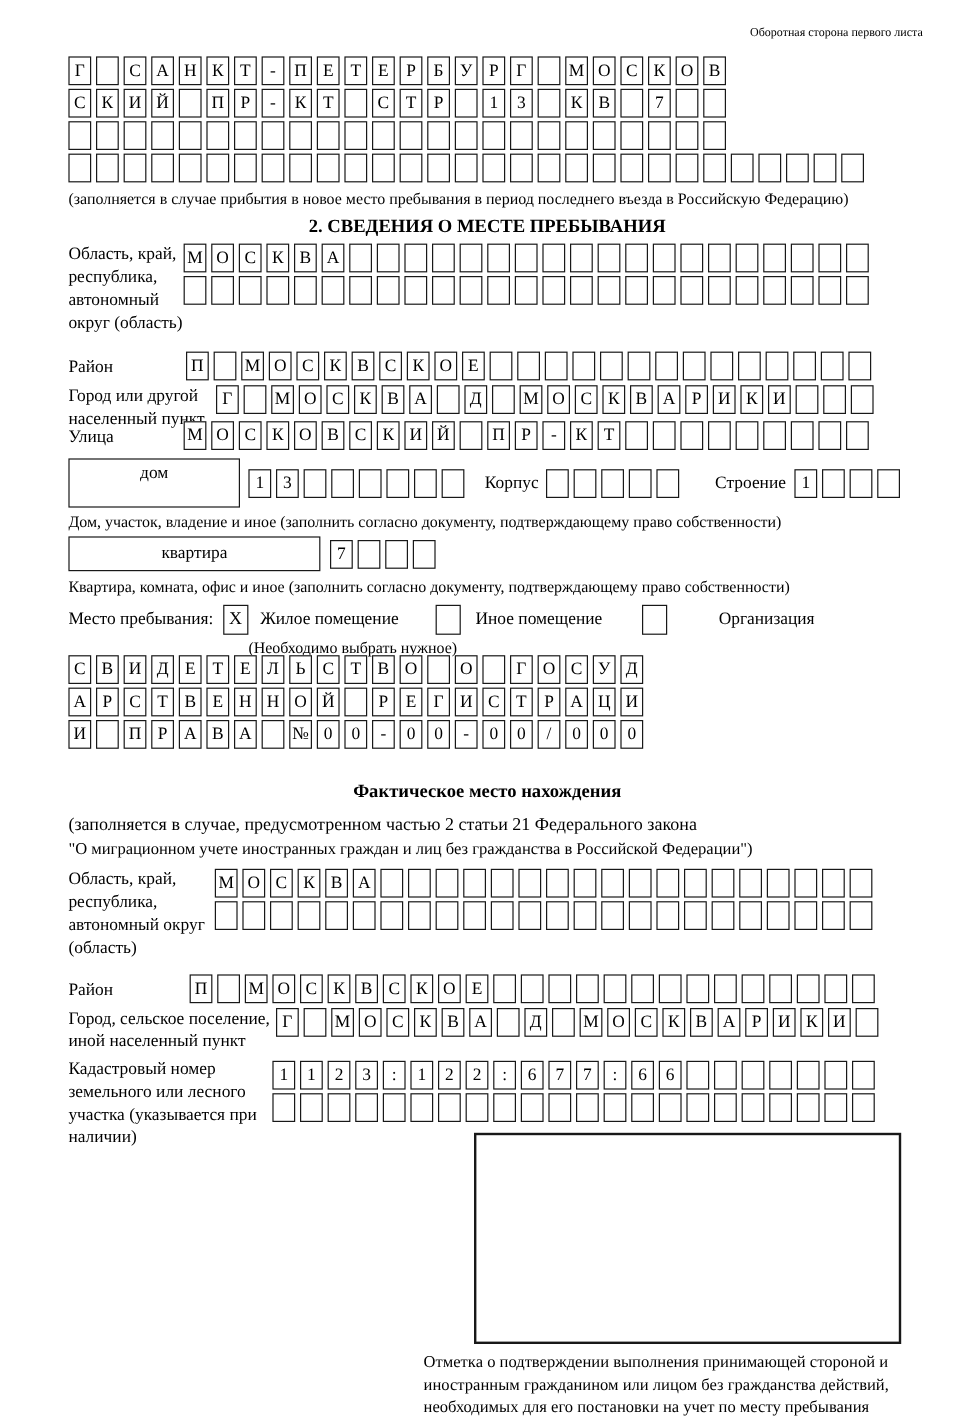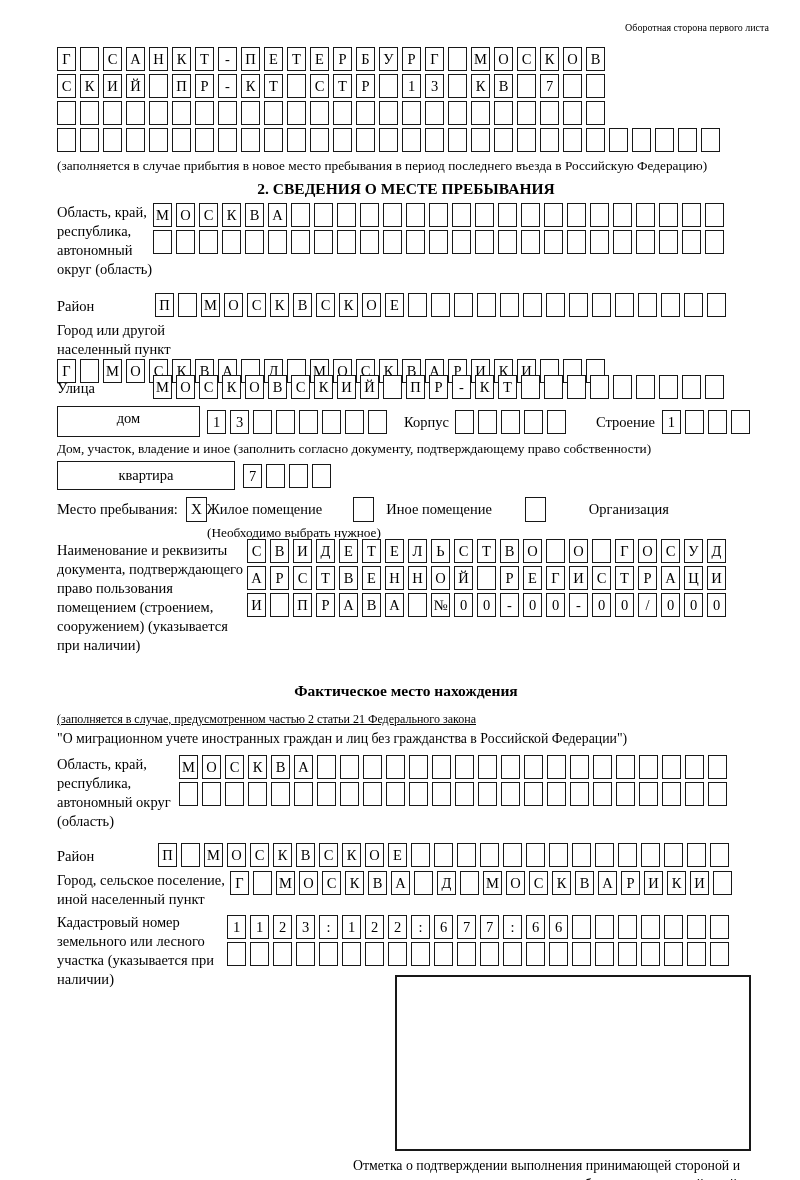--- a/index.html
+++ b/index.html
@@ -15,21 +15,21 @@
   .rows{display:flex;flex-direction:column;gap:3px;}
   .cellrow{display:flex;gap:4px;}
   .cell{
     box-sizing:content-box;width:17px;height:22px;border:1.5px solid #181818;
     font-size:14.5px;line-height:22px;text-align:center;background:#fff;flex-shrink:0;
   }
   .caption{font-size:13.3px;line-height:17px;}
   .center{text-align:left;}
   .h-main{font-weight:bold;font-size:15.5px;text-align:center;line-height:20px;}
   .namebox{
-    box-sizing:border-box;border:1.5px solid #181818;height:31px;line-height:23px;
+    box-sizing:border-box;border:1.5px solid #181818;height:41px;line-height:23px;
     text-align:center;font-size:14.5px;flex-shrink:0;
   }
   .inline-lbl{line-height:26px;white-space:nowrap;}
   .cbox{
     box-sizing:content-box;width:19px;height:23px;border:1.6px solid #181818;
     text-align:center;line-height:23px;font-size:15px;flex-shrink:0;
   }
   .stampbox{box-sizing:border-box;width:356px;height:176px;border:2px solid #181818;}
 </style>
 </head>
@@ -240,21 +240,21 @@
         <span class="cell"></span>
         <span class="cell"></span>
         <span class="cell"></span>
         <span class="cell"></span>
         <span class="cell"></span>
         <span class="cell"></span>
         <span class="cell"></span>
       </div>
   </div>
 
-  <div class="field" style="margin-top:4px;flex-direction:column;">
+  <div class="field" style="margin-top:4px;">
     <div class="flabel" style="width:123px;">Город или другой населенный пункт</div>
     <div class="cellrow">
         <span class="cell">Г</span>
         <span class="cell"></span>
         <span class="cell">М</span>
         <span class="cell">О</span>
         <span class="cell">С</span>
         <span class="cell">К</span>
         <span class="cell">В</span>
         <span class="cell">А</span>
@@ -332,42 +332,42 @@
     <div class="cellrow" style="margin-left:7px;">
         <span class="cell">1</span>
         <span class="cell"></span>
         <span class="cell"></span>
         <span class="cell"></span>
       </div>
   </div>
   <div class="caption" style="margin-top:3px;">Дом, участок, владение и иное (заполнить согласно документу, подтверждающему право собственности)</div>
 
   <div class="field" style="margin-top:4px;align-items:center;">
-    <div class="namebox" style="width:178px;height:29px;line-height:26px;">квартира</div>
+    <div class="namebox" style="width:210px;height:29px;line-height:26px;">квартира</div>
     <div class="cellrow" style="margin-left:8px;">
         <span class="cell">7</span>
         <span class="cell"></span>
         <span class="cell"></span>
         <span class="cell"></span>
       </div>
   </div>
+  <div class="caption" style="margin-top:4px;">Квартира, комната, офис и иное (заполнить согласно документу, подтверждающему право собственности)</div>
 
   <div class="field" style="margin-top:6px;align-items:center;">
     <div class="inline-lbl">Место пребывания:</div>
     <div class="cbox" style="margin-left:8px;">X</div>
-    <div class="inline-lbl" style="margin-left:0;">Жилое помещение</div>
+    <div class="inline-lbl" style="margin-left:10px;">Жилое помещение</div>
     <div class="cbox" style="margin-left:31px;"></div>
     <div class="inline-lbl" style="margin-left:12px;">Иное помещение</div>
     <div class="cbox" style="margin-left:33px;"></div>
     <div class="inline-lbl" style="margin-left:43px;">Организация</div>
   </div>
   <div class="caption" style="margin-left:150px;width:280px;text-align:left;margin-top:2px;">(Необходимо выбрать нужное)</div>
 
   <div class="field" style="margin-top:-2px;">
-    <div class="flabel" style="width:190px;padding-top:2px;">Наименование и реквизиты документа, подтверждающего право пользования помещением (строением, сооружением) (указывается при наличии)</div>
     <div class="rows">
       <div class="cellrow">
           <span class="cell">С</span>
           <span class="cell">В</span>
           <span class="cell">И</span>
           <span class="cell">Д</span>
           <span class="cell">Е</span>
           <span class="cell">Т</span>
           <span class="cell">Е</span>
           <span class="cell">Л</span>
@@ -428,21 +428,21 @@
           <span class="cell">0</span>
           <span class="cell">/</span>
           <span class="cell">0</span>
           <span class="cell">0</span>
           <span class="cell">0</span>
         </div>
     </div>
   </div>
 
   <div class="h-main" style="margin-top:26px;">Фактическое место нахождения</div>
-  <div class="caption center" style="margin-top:8px;font-size:12px;line-height:20px;text-decoration:underline;">(заполняется в случае, предусмотренном частью 2 статьи 21 Федерального закона</div>
+  <div class="caption center" style="margin-top:8px;font-size:15px;line-height:20px;">(заполняется в случае, предусмотренном частью 2 статьи 21 Федерального закона</div>
   <div class="caption center" style="font-size:13.8px;line-height:20px;">"О миграционном учете иностранных граждан и лиц без гражданства в Российской Федерации")</div>
 
   <div class="field" style="margin-top:6px;">
     <div class="flabel" style="width:122px;">Область, край, республика, автономный округ (область)</div>
     <div class="rows">
       <div class="cellrow">
           <span class="cell">М</span>
           <span class="cell">О</span>
           <span class="cell">С</span>
           <span class="cell">К</span>

